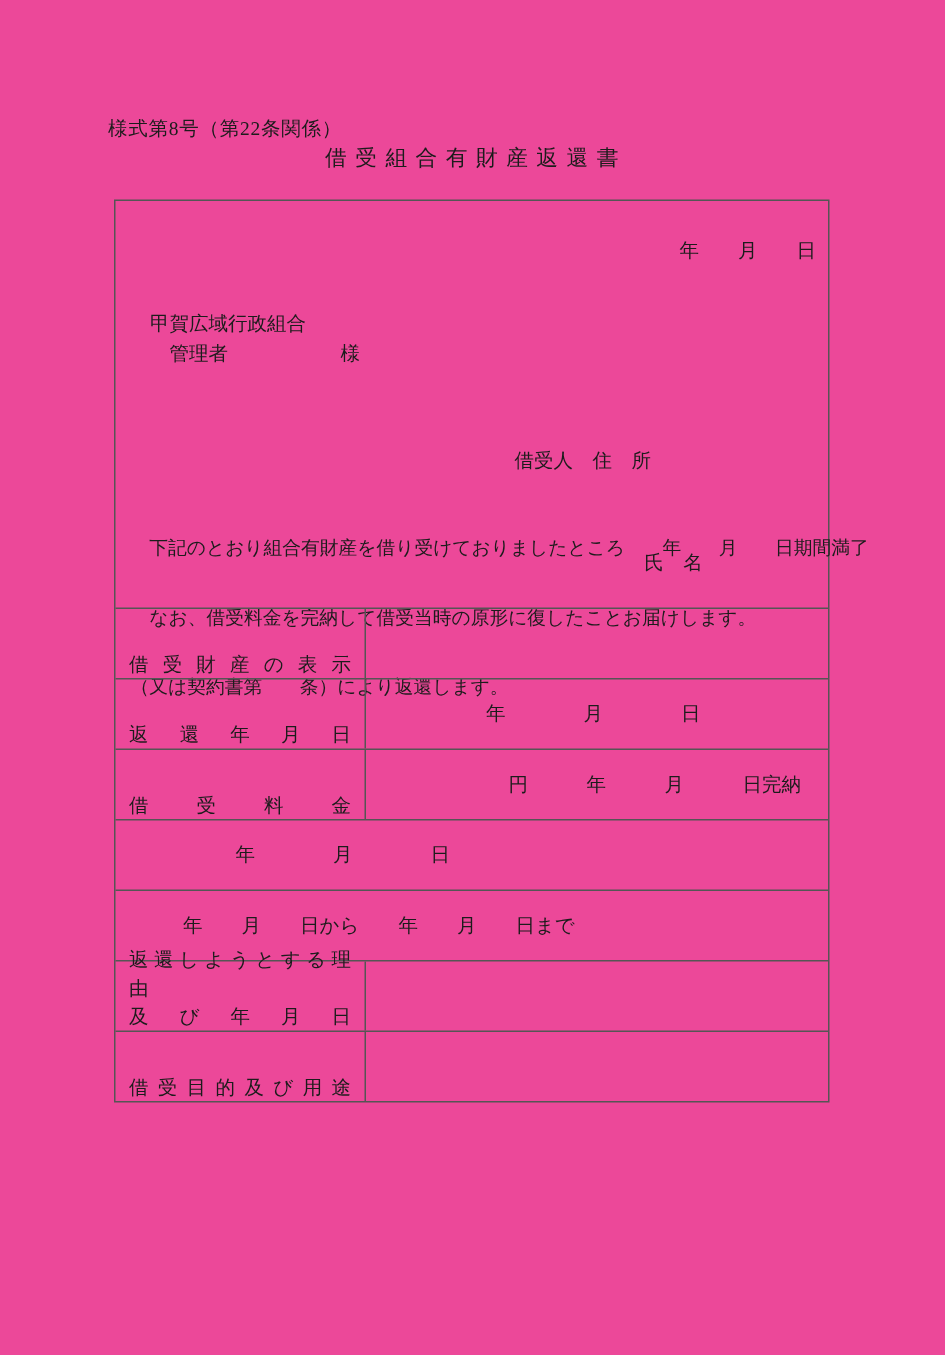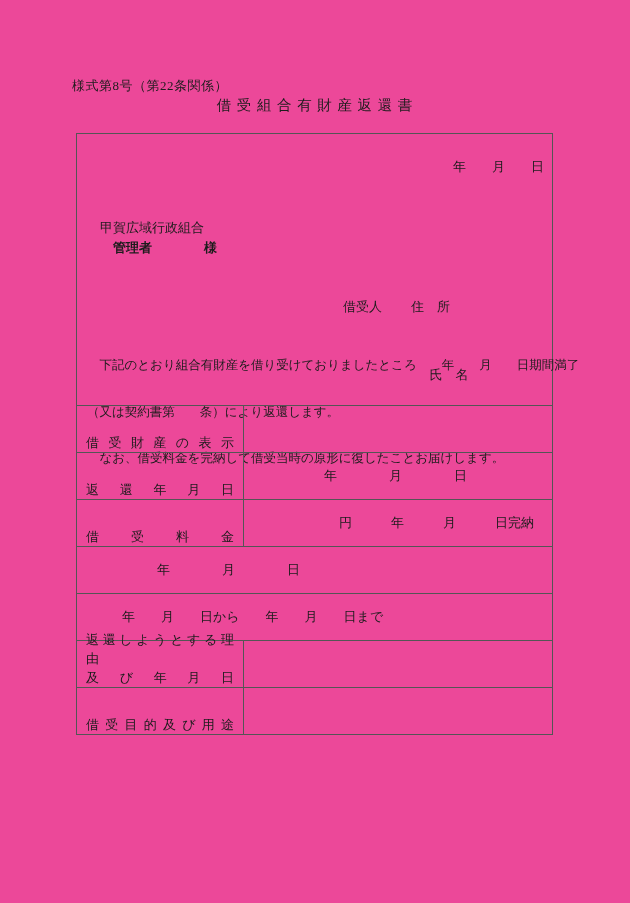--- a/index.html
+++ b/index.html
@@ -26,29 +26,29 @@
     border:1px solid #555;
     box-sizing:border-box;
     margin-top:16px;
   }
   .upper { position:relative; height:271px; }
   .date-line {
     position:absolute; top:24px; right:8px;
     font-size:13px; white-space:pre;
   }
   .addressee {
-    position:absolute; left:23px; top:84px;
+    position:absolute; left:23px; top:72px;
     font-size:13px; line-height:20px;
   }
-  .addr-role-line { padding-left:13px; display:flex; gap:52px;font-weight:bold; }
+  .addr-role-line { padding-left:13px; display:flex; gap:75px; }
   .borrower {
     position:absolute; left:266px; top:130px;
     font-size:13px; line-height:17px; white-space:pre;
   }
-  .borrower-line1 { display:flex; gap:29px; }
+  .borrower-line1 { display:flex; gap:13px; }
   .borrower-line2 { padding-left:54px; }
   .body-text {
     position:absolute; left:10px; top:193px;
     width:462px;
     font-size:12.5px; line-height:15.5px;
     white-space:pre;
   }
   .tbl { position:absolute; top:271px; left:0; width:100%; }
   .row {
     display:flex; height:47px;
@@ -101,22 +101,22 @@
           <span>借受人</span>
           <span>住　所</span>
         </div>
         <div class="borrower-line2">
           <span>氏　名</span>
         </div>
       </div>
 
       <div class="body-text">
         <div>　下記のとおり組合有財産を借り受けておりましたところ　　年　　月　　日期間満了</div>
+        <div>　なお、借受料金を完納して借受当時の原形に復したことお届けします。</div>
         <div>（又は契約書第　　条）により返還します。</div>
-        <div>　なお、借受料金を完納して借受当時の原形に復したことお届けします。</div>
       </div>
     </div>
 
     <div class="tbl">
 
       <div class="row">
         <div class="lab">
           <div>借 受 財 産 の 表 示</div>
         </div>
         <div class="val"></div>

